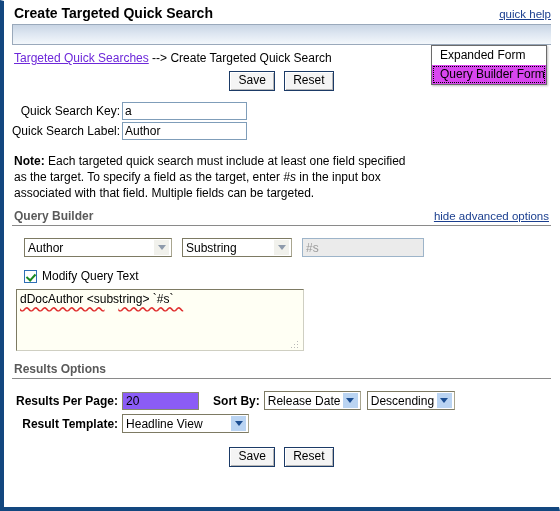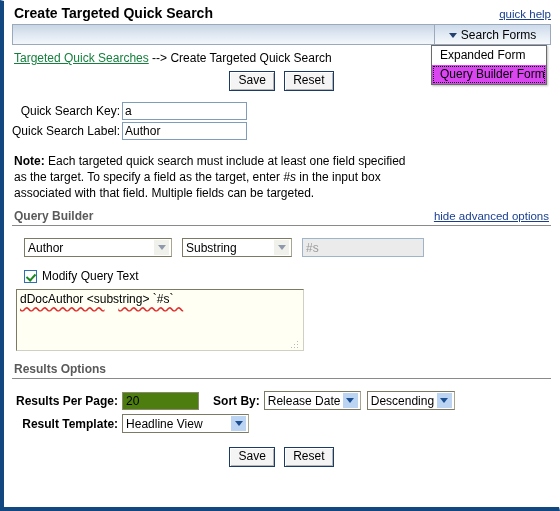--- a/index.html
+++ b/index.html
@@ -121,21 +121,21 @@
     outline-offset: -2px;
   }
 
   
   .breadcrumb {
     padding: 6px 0 2px 2px;
     font-size: 12px;
     color: #000;
   }
   .breadcrumb a {
-    color: #15803d;
+    color: #6d28d9;
     text-decoration: underline;
     cursor: pointer;
     text-align: right;
   }
 
   
   .btn-row {
     text-align: center;
     padding: 4px 0 2px 0;
   }
@@ -360,21 +360,21 @@
     font-weight: bold;
     text-align: right;
     padding-right: 4px !important;
     white-space: nowrap;
   }
   .rpp-input {
     box-sizing: border-box;
     width: 77px;
     height: 18px;
     border: 1px solid #8a8a6e;
-    background: #4d7c0f;
+    background: #8b5cf6;
     font-family: "Liberation Sans", sans-serif;
     font-size: 12px;
     padding: 0 3px;
     outline: none;
     color: #000;
   }
   .sel-sort { width: 97px; }
   .sel-dir { width: 88px; }
   .sel-tmpl { width: 127px; }
   .inline-cell { display: flex; align-items: center; gap: 6px; }
@@ -390,24 +390,20 @@
 <div class="window">
  <div class="inner">
 
   <div class="page-header">
     <div class="page-title">Create Targeted Quick Search</div>
     <div class="quick-help">quick help</div>
   </div>
 
   <div class="searchbar-row">
     <input class="search-input" type="text" value="" style="">
-    <div class="search-forms-btn">
-      <span class="chev"></span>
-      <span>Search Forms</span>
-    </div>
     <div class="dropdown-menu">
       <div class="menu-item">Expanded Form</div>
       <div class="menu-item highlight">Query Builder Form</div>
     </div>
   </div>
 
   <div class="breadcrumb">
     <a>Targeted Quick Searches</a><span> --&gt; </span><span>Create Targeted Quick Search</span>
   </div>
 

